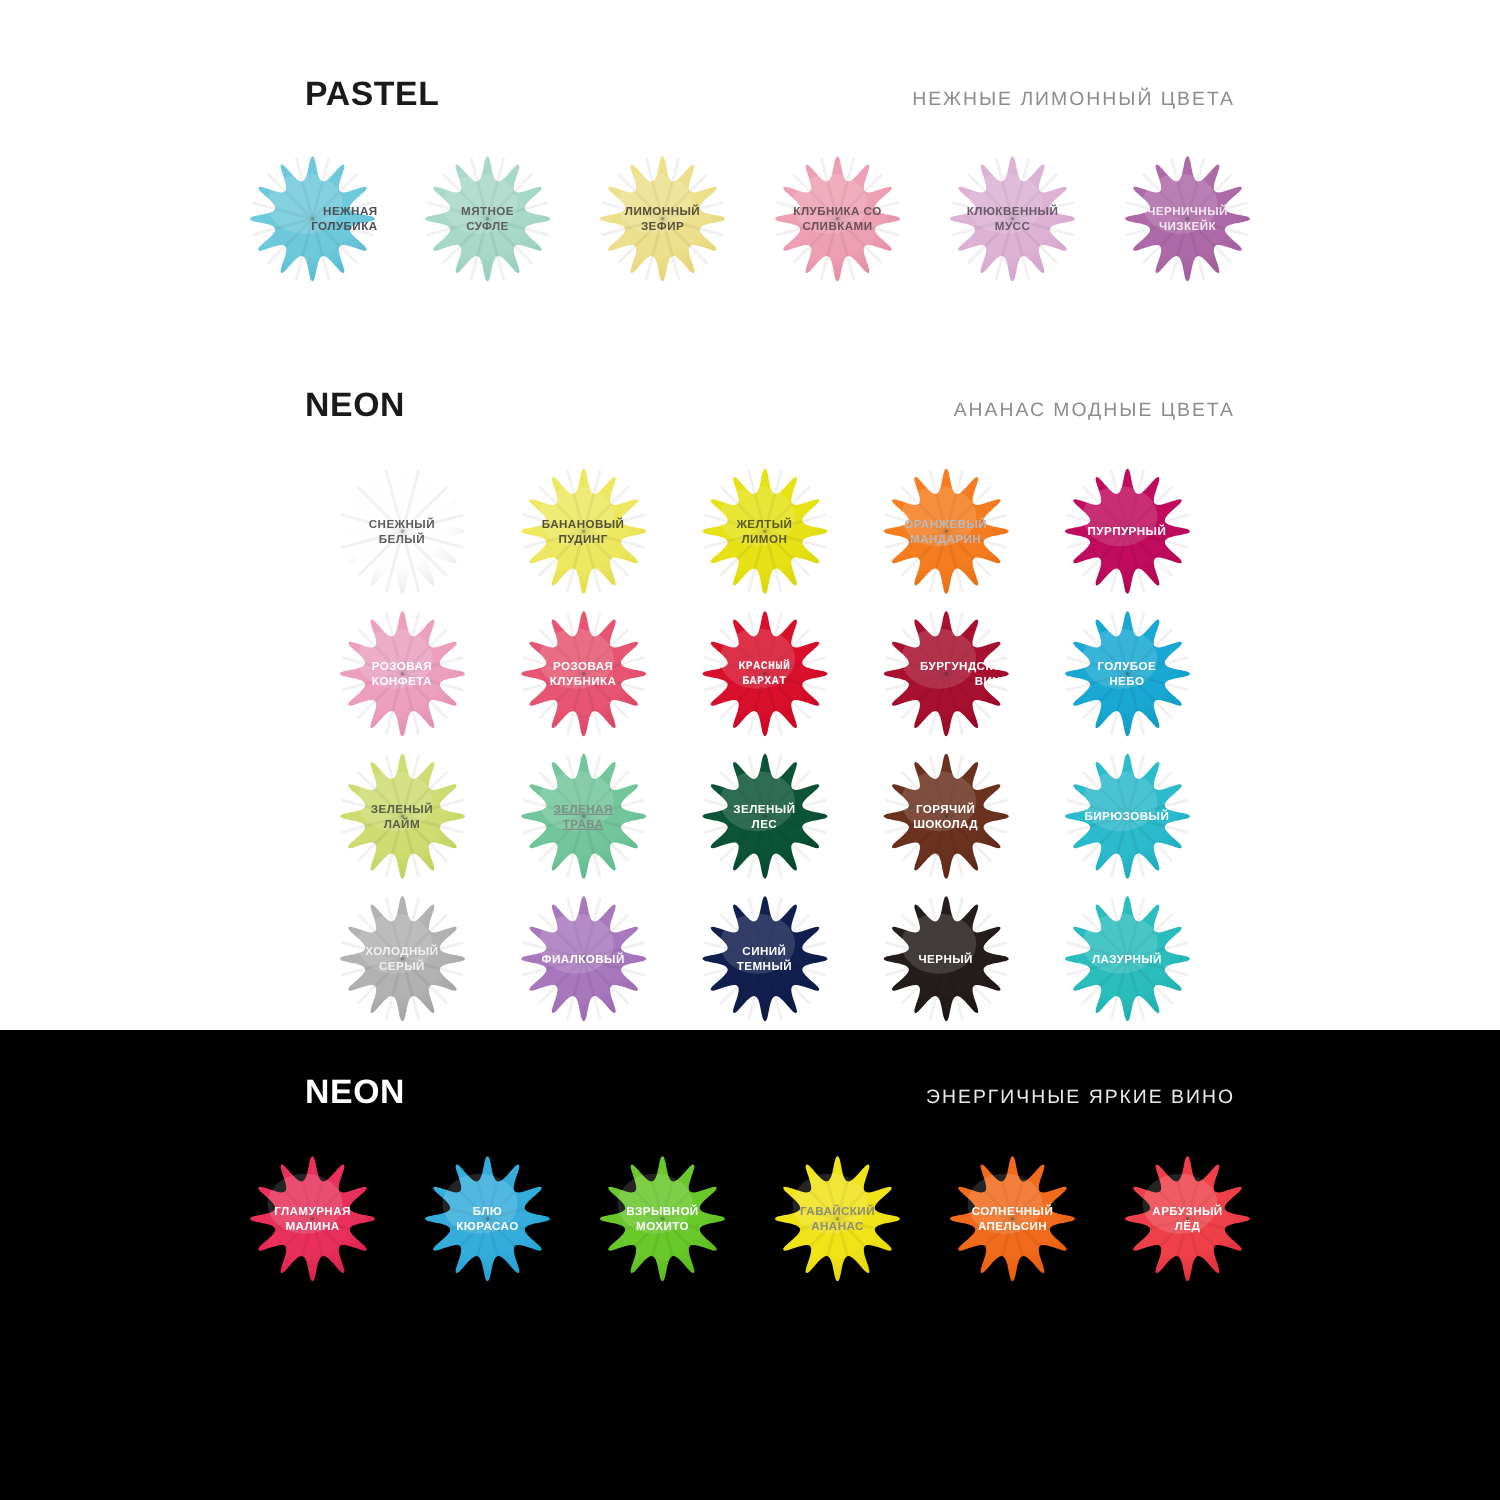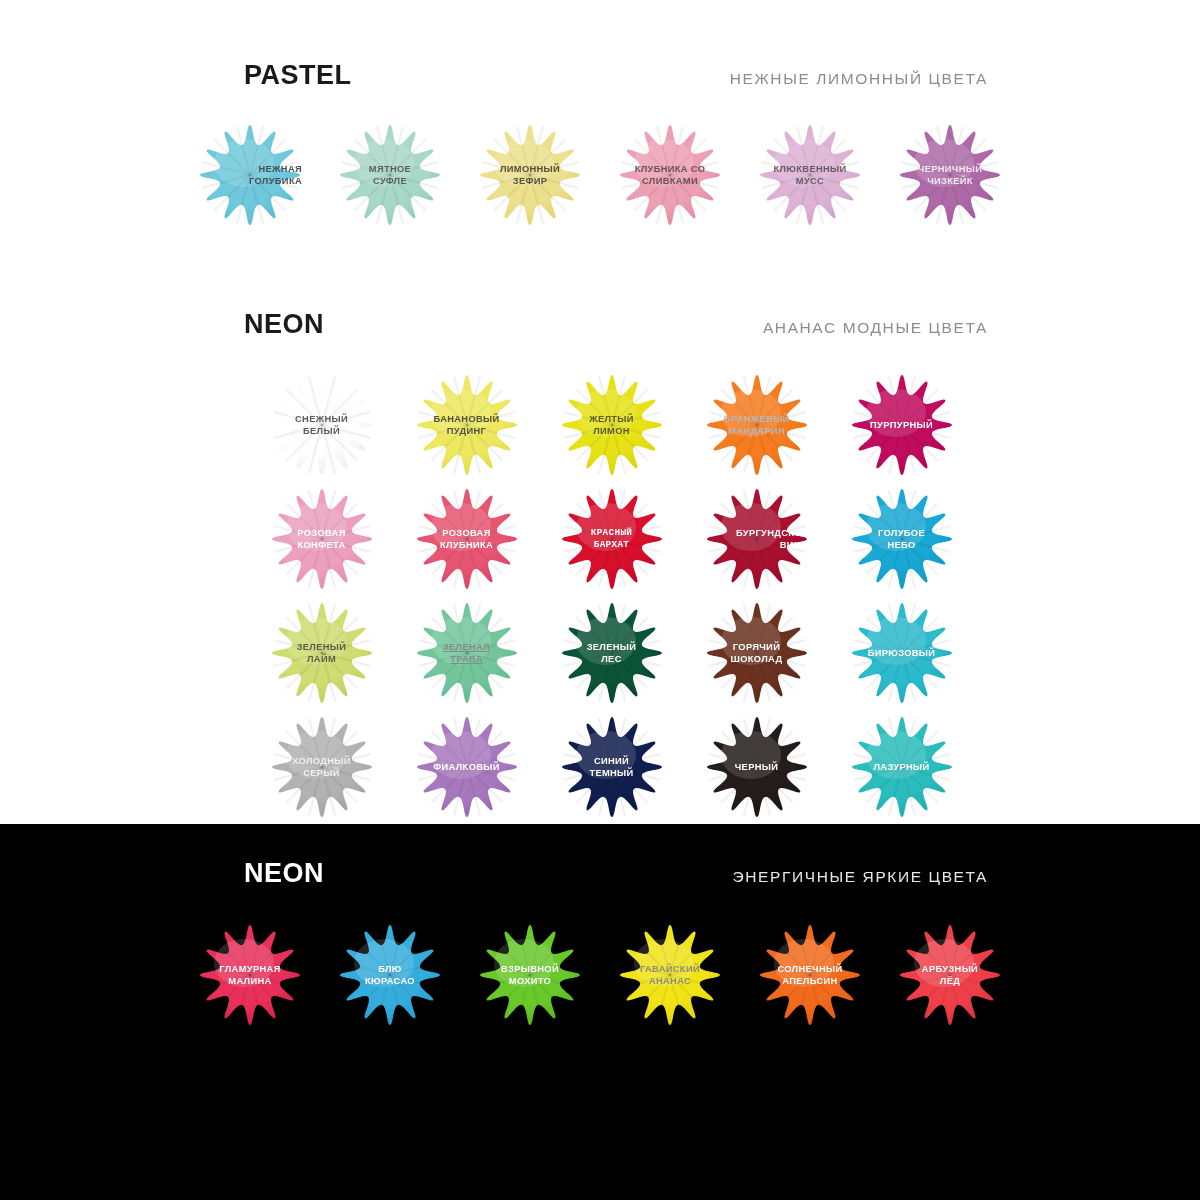--- a/index.html
+++ b/index.html
@@ -950,21 +950,21 @@
           <div class="flower-label" style="color: rgb(255, 255, 255);">ЛАЗУРНЫЙ</div>
         </div>
       </div>
     </div>
 </div>
 
 <div class="section dark neon-wrap">
   <div class="neon-content">
     <div class="section-header neon-header">
       <div class="section-title">NEON</div>
-      <div class="section-subtitle">ЭНЕРГИЧНЫЕ ЯРКИЕ ЦВЕТА</div>
+      <div class="section-subtitle">ЭНЕРГИЧНЫЕ ЯРКИЕ ВИНО</div>
     </div>
     <div class="flower-grid grid-6 neon-grid" id="grid-neon">
         <div class="flower-cell">
           <div class="flower">
             <svg viewBox="0 0 104 104" xmlns="http://www.w3.org/2000/svg">
               <defs>
                 <radialGradient id="g26" cx="42%" cy="34%" r="78%">
                   <stop offset="0%" stop-color="#E8305A"></stop>
                   <stop offset="58%" stop-color="#E8305A"></stop>
                   <stop offset="100%" stop-color="#D21946"></stop>

